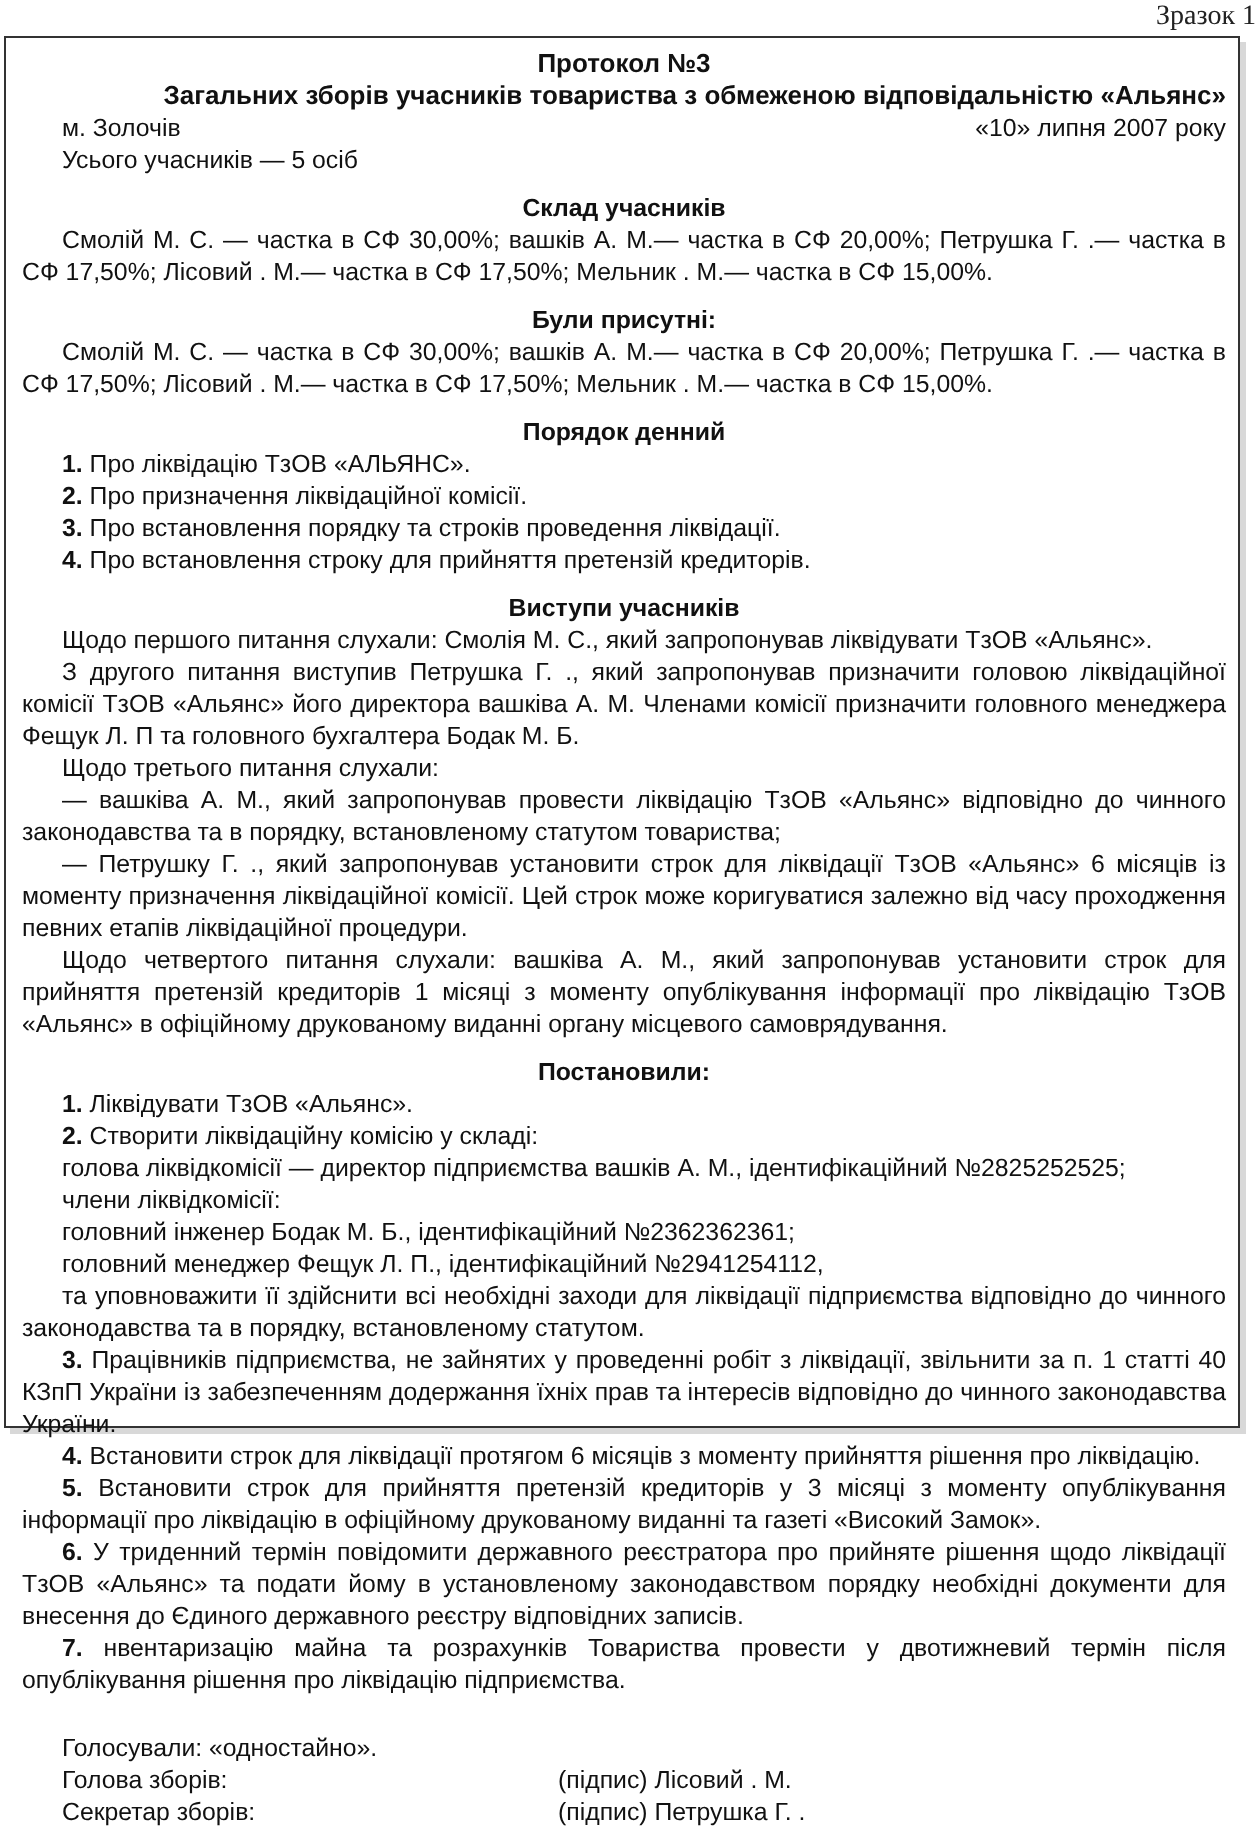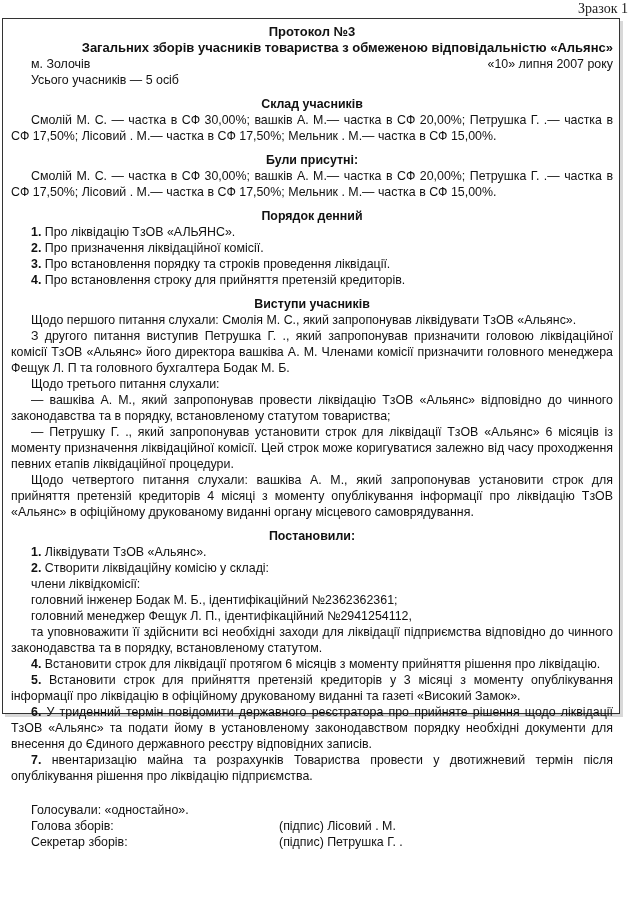--- a/index.html
+++ b/index.html
@@ -47,29 +47,31 @@
     <div class="ind"><span class="num">3.</span><span> Про встановлення порядку та строків проведення ліквідації.</span></div>
     <div class="ind"><span class="num">4.</span><span> Про встановлення строку для прийняття претензій кредиторів.</span></div>
   </div>
 
   <div class="section-h">Виступи учасників</div>
   <div class="para">Щодо першого питання слухали: Смолія М. С., який запропонував ліквідувати ТзОВ «Альянс».</div>
   <div class="para">З другого питання виступив Петрушка Г.   ., який запропонував призначити головою ліквідаційної комісії ТзОВ «Альянс» його директора   вашківа А. М. Членами комісії призначити головного менеджера Фещук Л. П та головного бухгалтера Бодак М. Б.</div>
   <div class="para">Щодо третього питання слухали:</div>
   <div class="para">—   вашківа А. М., який запропонував провести ліквідацію ТзОВ «Альянс» відповідно до чинного законодавства та в порядку, встановленому статутом товариства;</div>
   <div class="para">— Петрушку Г.   ., який запропонував установити строк для ліквідації ТзОВ «Альянс» 6 місяців із моменту призначення ліквідаційної комісії. Цей строк може коригуватися залежно від часу проходження певних етапів ліквідаційної процедури.</div>
-  <div class="para">Щодо четвертого питання слухали:   вашківа А. М., який запропонував установити строк для прийняття претензій кредиторів 4 місяці з моменту опублікування інформації про ліквідацію ТзОВ «Альянс» в офіційному друкованому виданні органу місцевого самоврядування.</div>
+  <div class="para">Щодо четвертого питання слухали:   вашківа А. М., який запропонував установити строк для прийняття претензій кредиторів 1 місяці з моменту опублікування інформації про ліквідацію ТзОВ «Альянс» в офіційному друкованому виданні органу місцевого самоврядування.</div>
 
   <div class="section-h">Постановили:</div>
   <div class="para"><span class="num">1.</span><span> Ліквідувати ТзОВ «Альянс».</span></div>
   <div class="para"><span class="num">2.</span><span> Створити ліквідаційну комісію у складі:</span></div>
+  <div class="ind">голова ліквідкомісії — директор підприємства   вашків А. М., ідентифікаційний №2825252525;</div>
   <div class="ind">члени ліквідкомісії:</div>
   <div class="ind">головний інженер Бодак М. Б., ідентифікаційний №2362362361;</div>
   <div class="ind">головний менеджер Фещук Л. П., ідентифікаційний №2941254112,</div>
   <div class="para">та уповноважити її здійснити всі необхідні заходи для ліквідації підприємства відповідно до чинного законодавства та в порядку, встановленому статутом.</div>
+  <div class="para"><span class="num">3.</span><span> Працівників підприємства, не зайнятих у проведенні робіт з ліквідації, звільнити за п. 1 статті 40 КЗпП України із забезпеченням додержання їхніх прав та інтересів відповідно до чинного законодавства України.</span></div>
   <div class="para"><span class="num">4.</span><span> Встановити строк для ліквідації протягом 6 місяців з моменту прийняття рішення про ліквідацію.</span></div>
   <div class="para"><span class="num">5.</span><span> Встановити строк для прийняття претензій кредиторів у 3 місяці з моменту опублікування інформації про ліквідацію в офіційному друкованому виданні та газеті «Високий Замок».</span></div>
   <div class="para"><span class="num">6.</span><span> У триденний термін повідомити державного реєстратора про прийняте рішення щодо ліквідації ТзОВ «Альянс» та подати йому в установленому законодавством порядку необхідні документи для внесення до Єдиного державного реєстру відповідних записів.</span></div>
   <div class="para"><span class="num">7.</span><span>   нвентаризацію майна та розрахунків Товариства провести у двотижневий термін після опублікування рішення про ліквідацію підприємства.</span></div>
 
   <div class="ind" style="margin-top:18px">Голосували: «одностайно».</div>
   <div class="sign">
     <span class="role">Голова зборів:</span>
     <span>(підпис) Лісовий   . М.</span>
   </div>

